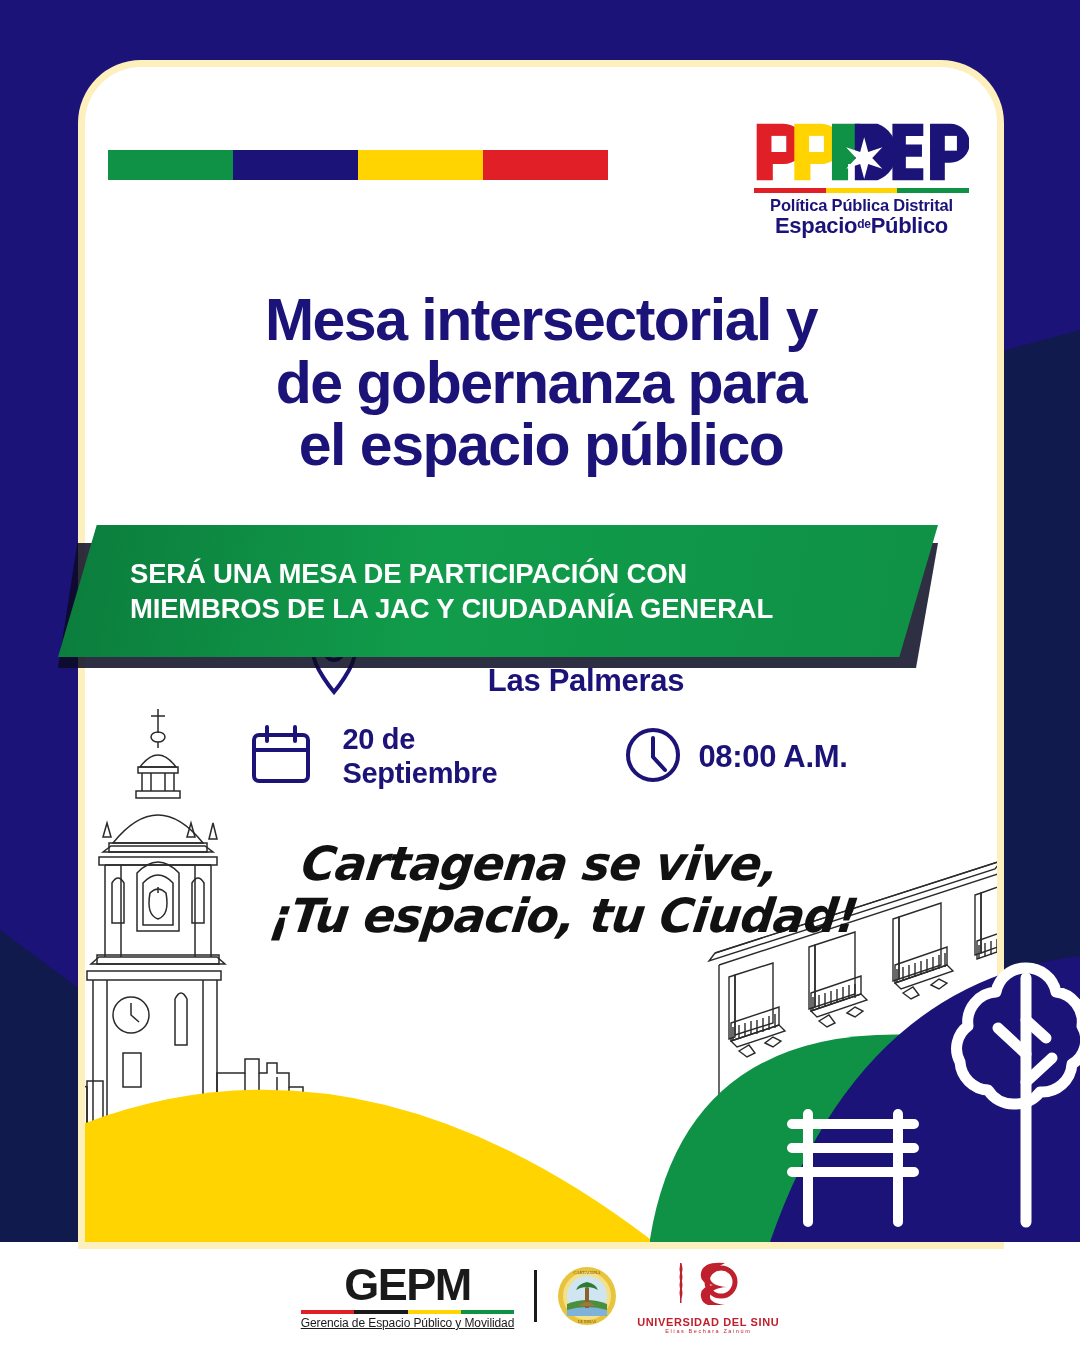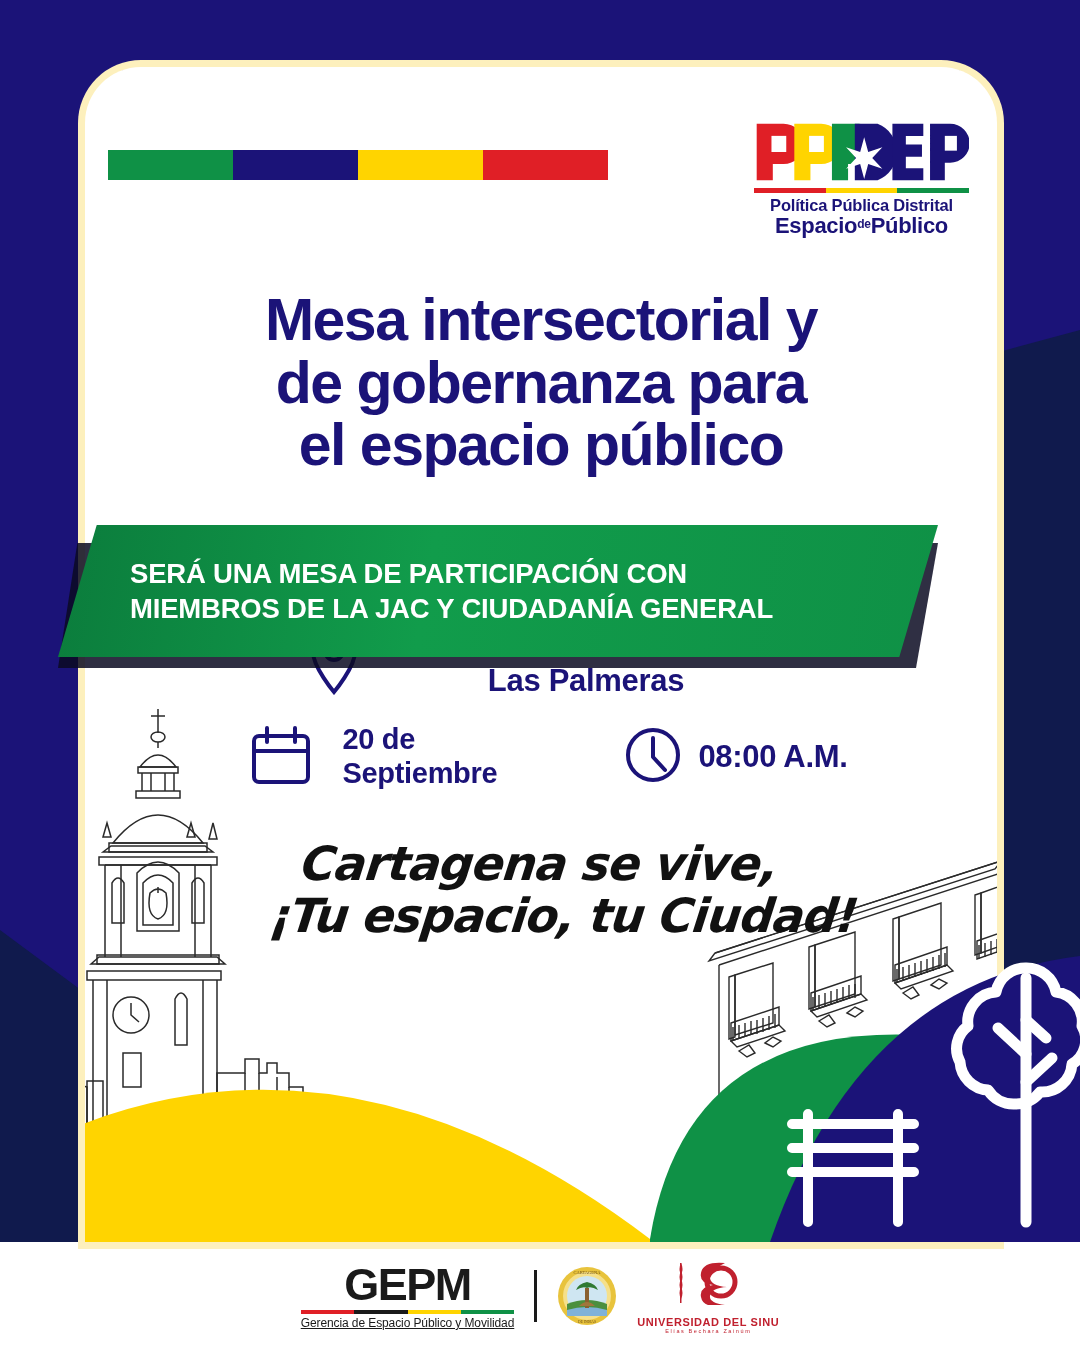--- a/index.html
+++ b/index.html
@@ -90,21 +90,21 @@
   
   #info { position:absolute; left:0; right:0; top:627px; z-index:5; }
   .row { display:flex; align-items:center; justify-content:center; }
   .icon { flex:none; }
   .itxt { color:#1b1378; font-weight:bold; letter-spacing:-0.3px; }
 
   #loc-row { gap:40px; }
   #loc-text { font-size:31px; line-height:1.14; text-align:center; }
 
   #dt-row { margin-top:24px; justify-content:center; gap:0; padding-left:18px; }
-  #date-group { display:flex; align-items:center; gap:30px; }
+  #date-group { display:flex; align-items:flex-start; gap:30px; }
   #date-text { font-size:29px; line-height:1.17; text-align:left; width:230px; }
   #time-group { display:flex; align-items:center; gap:16px; margin-left:52px; }
   #time-text { font-size:31px; }
 
   
   #slogan {
     position:absolute; left:0; right:0; top:838px; z-index:5;
     text-align:center; color:#111; 
     font-family:"DejaVu Sans", sans-serif;
     font-weight:bold; font-style:italic;

